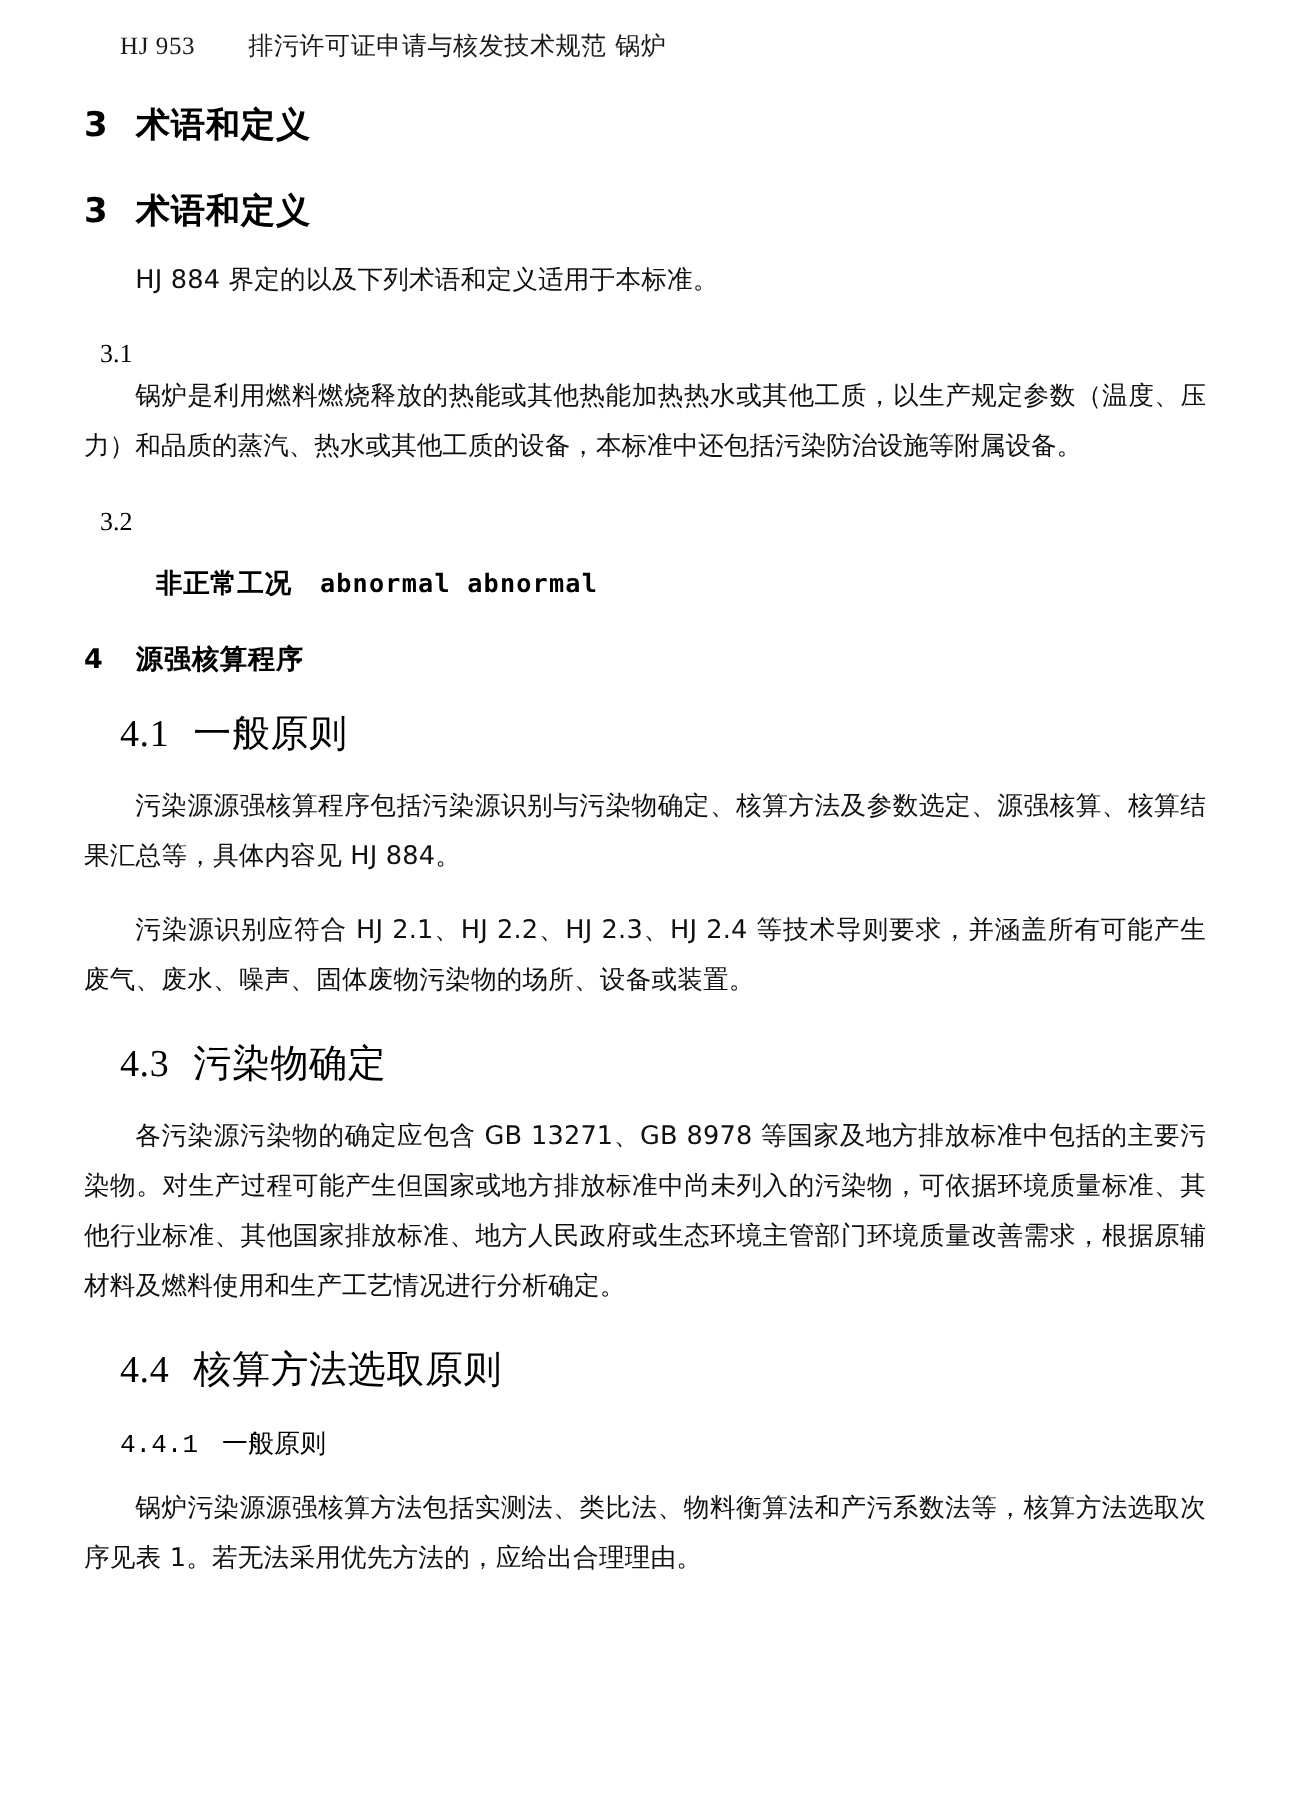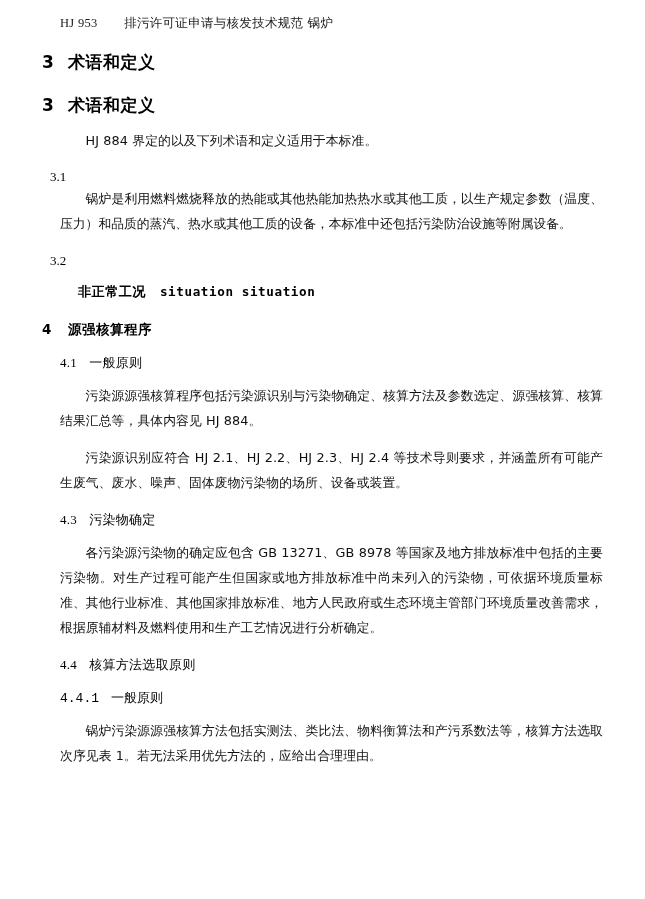--- a/index.html
+++ b/index.html
@@ -82,21 +82,21 @@
     font-family: "DejaVu Sans", sans-serif;
     font-size: 12.8px;
     line-height: 1.95;
     color: #101010;
     margin: 2px 0 0 0;
     text-indent: 2em;
     text-align: justify;
   }
   .sub-head {
     font-family: "DejaVu Sans", sans-serif;
-    font-size: 13px;
+    font-size: 19px;
     color: #000;
     margin: 15px 0 0 18px;
     letter-spacing: 0.3px;
   }
   .sub-head .n {
     font-family: "Liberation Serif", serif;
     margin-right: 12px;
   }
   .sub-head .t {
     font-weight: normal;
@@ -117,21 +117,20 @@
     font-size: 13.5px;
     color: #000;
     margin: 20px 0 0 0;
     letter-spacing: 0.5px;
   }
   .mainhead .num {
     display: inline-block;
     width: 26px;
   }
   .body-indent {
-    margin-left: 18px;
   }
 </style>
 </head>
 <body>
 
 <div class="page">
 
   <div class="header-line">
     <span class="code">HJ 953</span>
     <span style="display:inline-block;width:18px;"></span>
@@ -146,21 +145,21 @@
     <span class="num">3</span><span>术语和定义</span>
   </div>
 
   <div class="para body-indent">HJ 884 界定的以及下列术语和定义适用于本标准。</div>
 
   <div class="clause-num">3.1</div>
   <div class="term-body body-indent">锅炉是利用燃料燃烧释放的热能或其他热能加热热水或其他工质，以生产规定参数（温度、压力）和品质的蒸汽、热水或其他工质的设备，本标准中还包括污染防治设施等附属设备。</div>
 
   <div class="clause-num">3.2</div>
   <div class="term">
-    <span>非正常工况</span><span class="en">situation situation</span>
+    <span>非正常工况</span><span class="en">abnormal abnormal</span>
   </div>
 
   <div class="mainhead">
     <span class="num">4</span><span>源强核算程序</span>
   </div>
 
   <div class="sub-head">
     <span class="n">4.1</span><span class="t">一般原则</span>
   </div>
   <div class="para body-indent">污染源源强核算程序包括污染源识别与污染物确定、核算方法及参数选定、源强核算、核算结果汇总等，具体内容见 HJ 884。</div>

